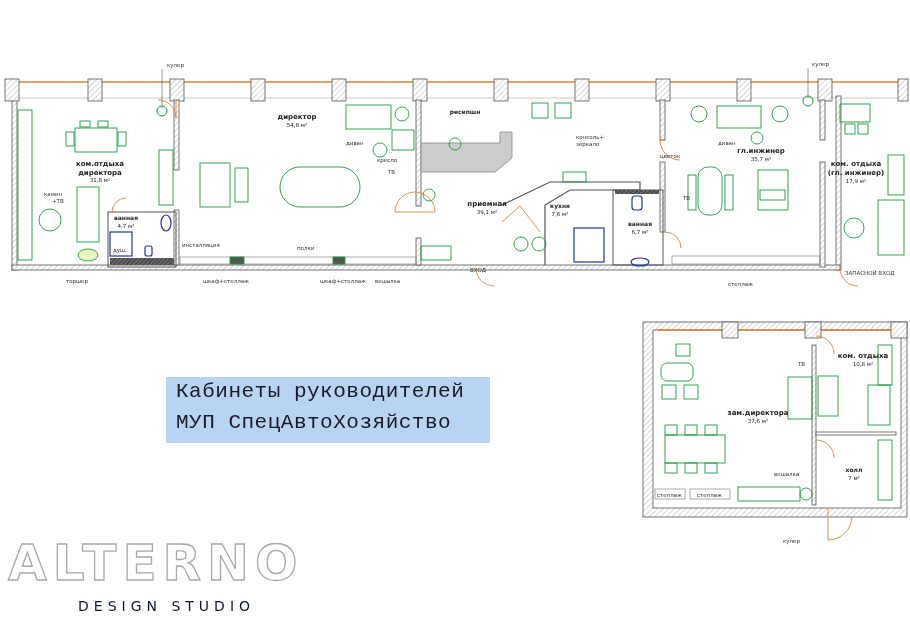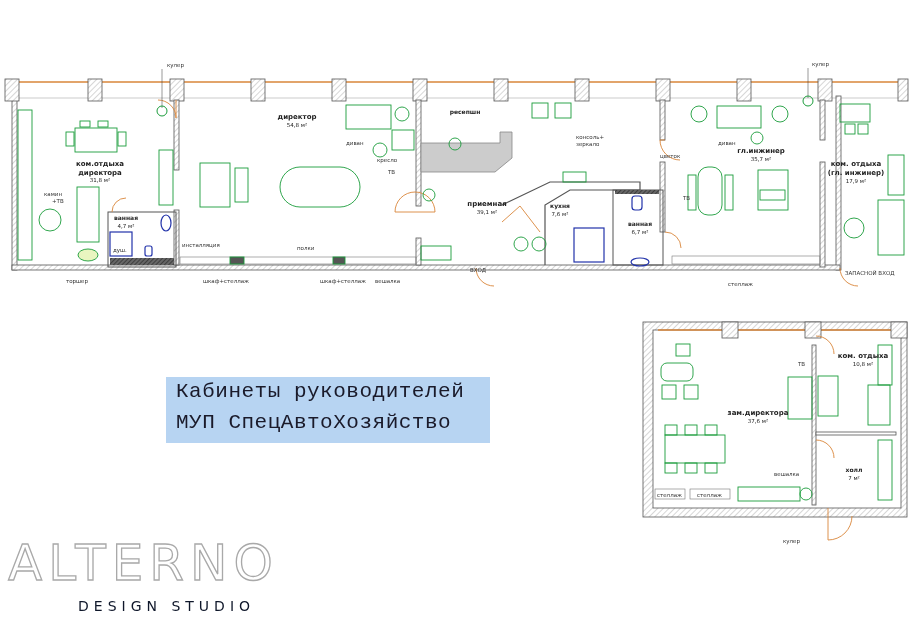--- a/index.html
+++ b/index.html
@@ -7,21 +7,21 @@
   svg{position:absolute;left:0;top:0;}
   .lbl{font-family:"DejaVu Sans",sans-serif;font-size:5.5px;fill:#333;}
   .room{font-family:"DejaVu Sans",sans-serif;font-size:7px;font-weight:bold;fill:#222;text-anchor:middle;}
   .area{font-family:"DejaVu Sans",sans-serif;font-size:5.5px;fill:#222;text-anchor:middle;}
   .hatch{fill:url(#hatch);stroke:#555;stroke-width:0.8;}
   .furn{fill:none;stroke:#1a9c3a;stroke-width:0.9;}
   .door{fill:none;stroke:#d9863a;stroke-width:0.9;}
   .plumb{fill:none;stroke:#2233aa;stroke-width:1.2;}
   .title-box{position:absolute;left:166px;top:377px;width:324px;height:66px;background:#b7d4f2;}
   .title-line{position:absolute;left:176px;font-family:Liberation Mono, monospace;font-size:21px;color:#1a1a2a;letter-spacing:0.5px;white-space:nowrap;}
-  .brand{position:absolute;left:8px;top:534px;font-family:"DejaVu Sans",sans-serif;font-size:50px;font-weight:400;letter-spacing:6px;color:transparent;-webkit-text-stroke:1.3px #a9a9a9;}
+  .brand{position:absolute;left:8px;top:534px;font-family:"DejaVu Sans",sans-serif;font-size:50px;font-weight:700;letter-spacing:6px;color:transparent;-webkit-text-stroke:1.3px #a9a9a9;}
   .brand-sub{position:absolute;left:78px;top:598px;font-family:"DejaVu Sans",sans-serif;font-size:14px;letter-spacing:5px;color:#0f172a;}
 </style>
 </head>
 <body>
 
 <svg width="910" height="626" viewBox="0 0 910 626">
   <defs>
     <pattern id="hatch" width="4" height="4" patternUnits="userSpaceOnUse" patternTransform="rotate(45)">
       <rect width="4" height="4" fill="#fff"></rect>
       <line x1="0" y1="0" x2="0" y2="4" stroke="#888" stroke-width="0.7"></line>

